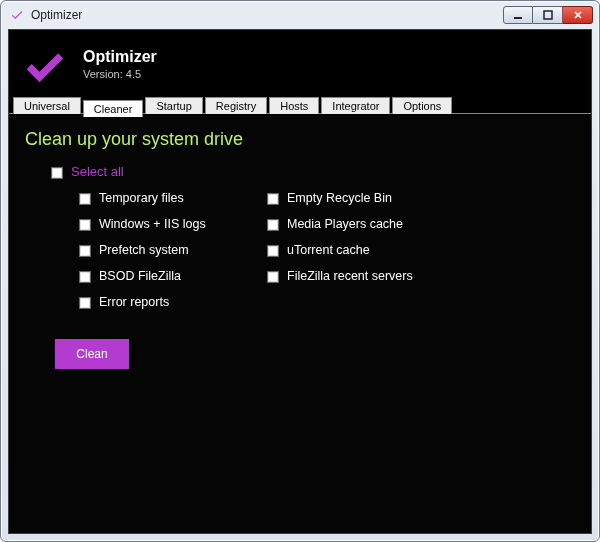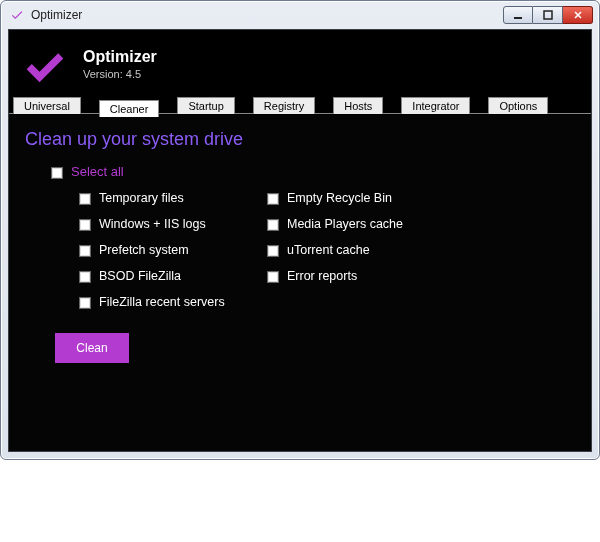--- a/index.html
+++ b/index.html
@@ -1,19 +1,19 @@
 <!DOCTYPE html>
 <html><head>
 <meta charset="utf-8">
 <style>
   * { box-sizing: border-box; margin: 0; padding: 0; }
   html, body { width: 600px; height: 542px; font-family: "Segoe UI", Tahoma, sans-serif; overflow: hidden; }
 
   .window {
-    width: 600px; height: 460px;
+    width: 600px; height: 542px;
     background: linear-gradient(#e8ecf3, #dde3ec);
     border: 1px solid #6f7b8e;
     border-radius: 6px;
     display: flex; flex-direction: column;
     box-shadow: inset 0 0 0 1px #fff;
   }
   .titlebar {
     height: 28px;
     display: flex; align-items: center;
     padding: 0 6px 0 8px;
@@ -53,21 +53,21 @@
   .app-header .name-block { display:flex; flex-direction:column; min-width:90px; }
   .app-header .app-name { color:#fff; font-size:16px; font-weight:600; }
   .app-header .app-ver  { color:#c7c7c7; font-size:11px; margin-top:2px; }
   .app-header .os-block { display:flex; flex-direction:column; color:#c7c7c7; font-size:11px; gap:2px; }
 
   .tabs {
     display:flex;
     background:#000;
     padding: 0 0 0 4px;
     border-bottom: 1px solid #888;
-    gap: 18px;
+    gap: 2px;
   }
   .tab {
     background:#fff;
     color:#000;
     font-size:11px;
     padding: 2px 10px 2px 10px;
     border: 1px solid #888;
     border-bottom: none;
     position: relative;
     top: 1px;
@@ -84,21 +84,21 @@
   .page {
     flex: 1 1 auto;
     background:#050505;
     padding: 14px 16px;
     border-top: 1px solid #000;
     color:#fff;
     font-size:12px;
     overflow:auto;
   }
   .page h1 {
-    color:#8b5cf6;
+    color:#bef264;
     font-size:18px;
     font-weight:500;
     margin-bottom: 14px;
   }
 
   .chk-row { display:flex; align-items:flex-end; gap:8px; margin: 6px 0; }
   .chk {
     width: 12px; height: 12px;
     background:#fff;
     border: 1px solid #666;
@@ -109,21 +109,21 @@
   .opts {
     display:grid;
     grid-template-columns: 180px 200px;
     column-gap: 8px;
     margin-left: 54px;
     margin-top: 4px;
   }
   .opts .lbl { color:#fff; font-size:12.5px; }
 
   .clean-btn {
-    margin-top: 18px; margin-left: 30px;
+    margin-top: 24px; margin-left: 30px;
     width: 74px; height: 30px;
     background:#b43bd0;
     color:#fff;
     border: none;
     font-size:12px;
     display:flex; align-items:center; justify-content:center;
   }
 </style>
 </head>
 <body>
@@ -217,26 +217,26 @@
           <span class="chk"></span>
           <span class="lbl">uTorrent cache</span>
         </div>
 
         <div class="chk-row">
           <span class="chk"></span>
           <span class="lbl">BSOD FileZilla</span>
         </div>
         <div class="chk-row">
           <span class="chk"></span>
+          <span class="lbl">FileZilla recent servers</span>
+        </div>
+
+        <div class="chk-row">
+          <span class="chk"></span>
           <span class="lbl">Error reports</span>
-        </div>
-
-        <div class="chk-row">
-          <span class="chk"></span>
-          <span class="lbl">FileZilla recent servers</span>
         </div>
         <div></div>
       </div>
 
       <div class="clean-btn">Clean</div>
     </div>
 
   </div>
 </div>
 

